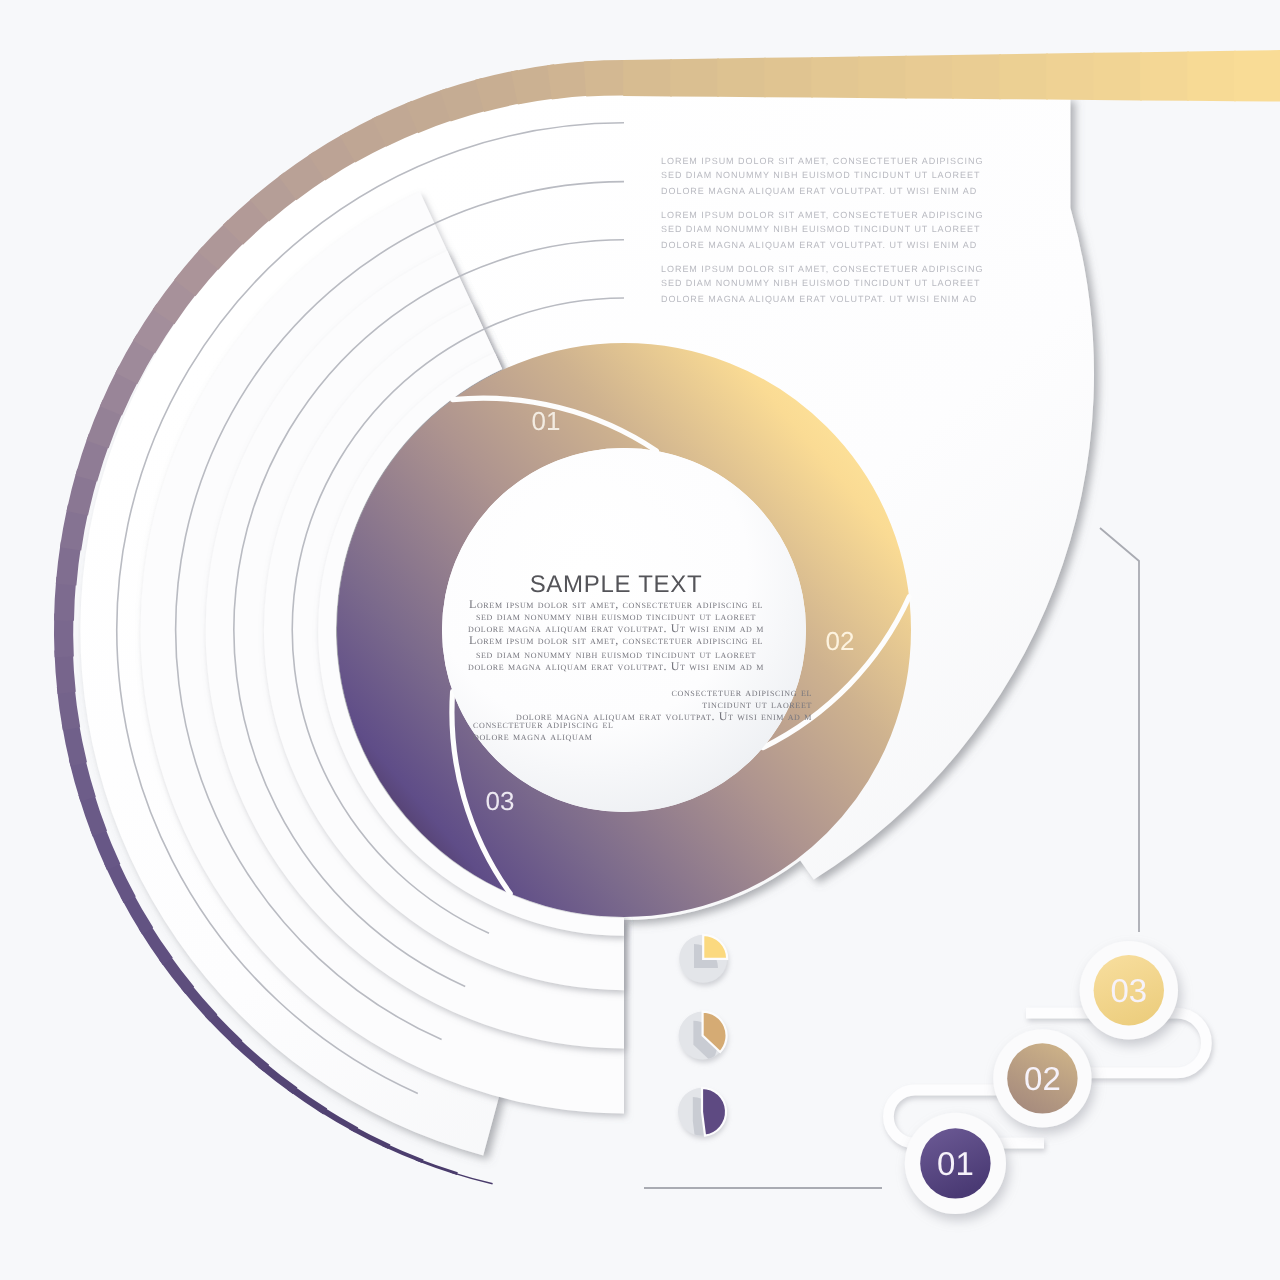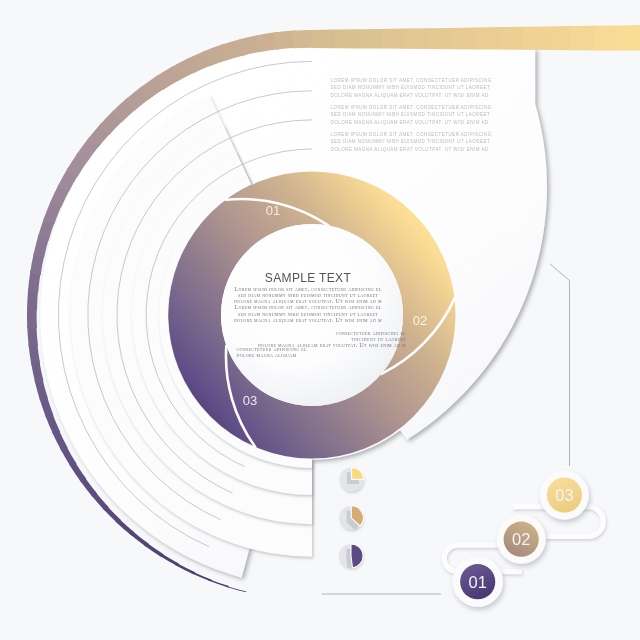--- a/index.html
+++ b/index.html
@@ -1,20 +1,20 @@
 <!DOCTYPE html>
 <html><head>
 <meta charset="utf-8">
 <style>
   html,body{margin:0;padding:0;width:640px;height:640px;overflow:hidden;background:#f7f8fa;}
   body{font-family:"Liberation Sans",sans-serif;}
   #stage{position:relative;width:640px;height:536px;background:#f7f8fa;}
   svg#art{position:absolute;left:0;top:0;width:640px;height:640px;}
   .ctr{position:absolute;}
-  #center-block{left:210px;top:271px;width:196px;text-align:center;}
+  #center-block{left:210px;top:285px;width:196px;text-align:center;}
   #center-title{font-size:12.0px;letter-spacing:.35px;color:#545459;
                 font-family:"Liberation Sans",sans-serif;line-height:14px;}
   .smallcaps{font-family:"Liberation Serif",serif;font-variant:small-caps;font-size:6px;
              letter-spacing:.33px;color:#75757d;line-height:6.1px;}
   #center-para1{margin-top:1.2px;}
   #center-para2a{margin-top:7.5px;text-align:right;}
   #center-para2b{text-align:left;padding-left:26.5px;margin-top:-2.5px;}
   #tr-block{left:330.5px;top:77px;width:178px;}
   .mono-para{font-family:"Liberation Sans",sans-serif;font-size:4.5px;letter-spacing:0.48px;
              color:#b9bac1;line-height:7.3px;text-transform:uppercase;white-space:nowrap;}

